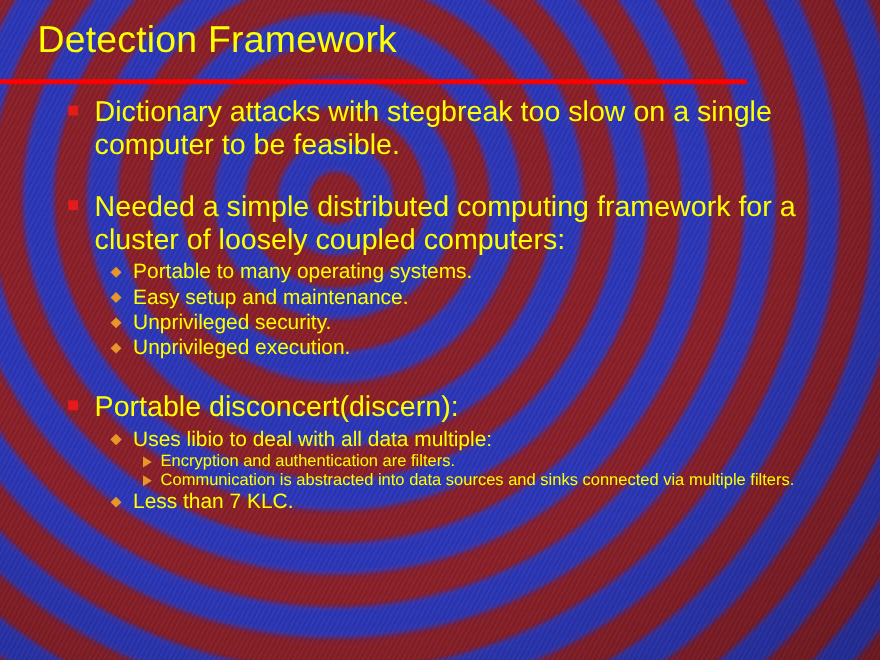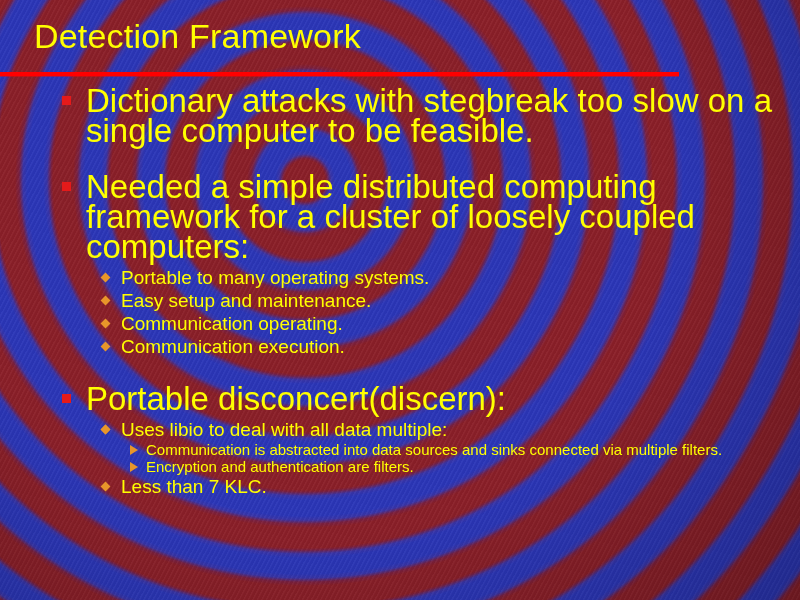--- a/index.html
+++ b/index.html
@@ -93,21 +93,21 @@
 
   .bullet .marker {
     position: absolute;
     display: block;
   }
 
   
   .lvl1 {
     margin: 0 0 0 60px;
     padding-left: 26px;
-    font-size: 33px;
+    font-size: 26px;
     line-height: 30px;
     max-width: 700px;
   }
   .lvl1 .marker {
     left: 2px;
     top: 10px;
     width: 9px;
     height: 9px;
     background: #e51a1a;
   }
@@ -181,25 +181,25 @@
     <div class="bullet lvl2">
       <span class="marker"></span>
       <span>Portable to many operating systems.</span>
     </div>
     <div class="bullet lvl2">
       <span class="marker"></span>
       <span>Easy setup and maintenance.</span>
     </div>
     <div class="bullet lvl2">
       <span class="marker"></span>
-      <span>Communication operating.</span>
-    </div>
-    <div class="bullet lvl2">
-      <span class="marker"></span>
-      <span>Communication execution.</span>
+      <span>Unprivileged security.</span>
+    </div>
+    <div class="bullet lvl2">
+      <span class="marker"></span>
+      <span>Unprivileged execution.</span>
     </div>
 
     <div class="sp-lg"></div>
 
     <div class="bullet lvl1">
       <span class="marker"></span>
       <span>Portable disconcert(discern):</span>
     </div>
 
     <div class="sp-sm"></div>
@@ -207,25 +207,25 @@
     <div class="bullet lvl2">
       <span class="marker"></span>
     </div>
     <div class="bullet lvl2">
       <span class="marker"></span>
       <span>Uses libio to deal with all data multiple:</span>
     </div>
 
     <div class="bullet lvl3">
       <span class="marker"></span>
+      <span>Encryption and authentication are filters.</span>
+    </div>
+    <div class="bullet lvl3">
+      <span class="marker"></span>
       <span>Communication is abstracted into data sources and sinks connected via multiple filters.</span>
-    </div>
-    <div class="bullet lvl3">
-      <span class="marker"></span>
-      <span>Encryption and authentication are filters.</span>
     </div>
 
     <div class="bullet lvl2">
       <span class="marker"></span>
       <span>Less than 7 KLC.</span>
     </div>
 
   </div>
 </div>
 

